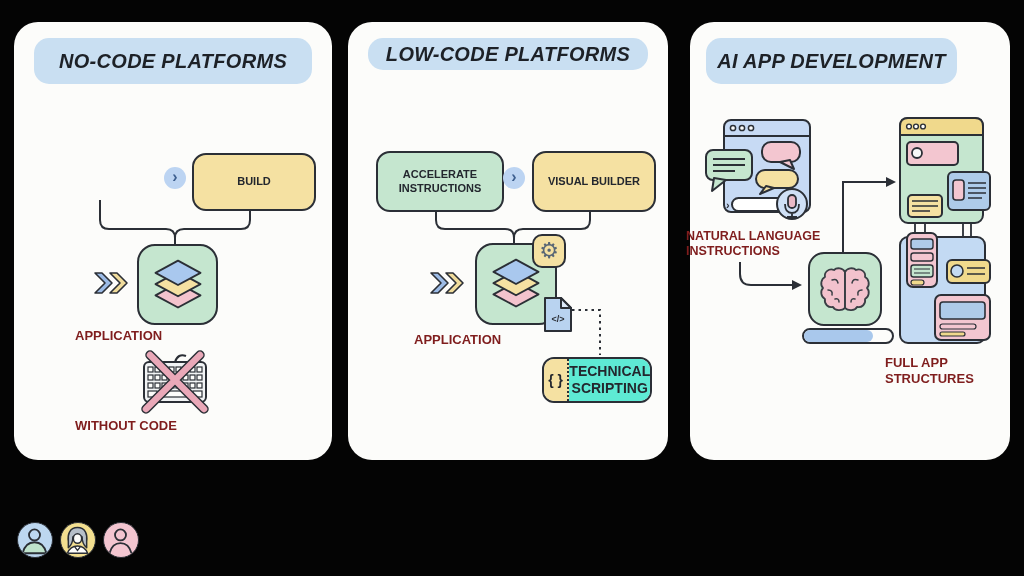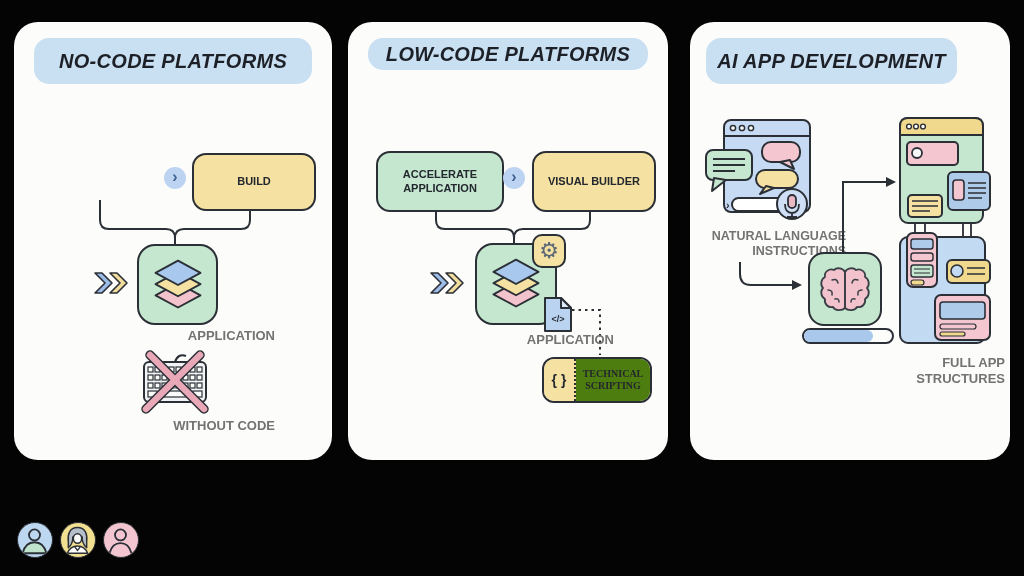--- a/index.html
+++ b/index.html
@@ -9,29 +9,29 @@
   .card-header{position:absolute;display:flex;align-items:center;justify-content:center;
     background:#c9dff2;border-radius:15px;font-size:20px;font-weight:700;letter-spacing:.3px;color:#1d2127;font-style:italic;}
   .stepbox{position:absolute;display:flex;align-items:center;justify-content:center;text-align:center;
     border:2px solid #2b2f36;border-radius:14px;font-size:11px;font-weight:700;line-height:1.25;padding:2px;}
   .green{background:#c5e6cf;} .yellow{background:#f5e1a2;}
   .arrow-circle{position:absolute;width:22px;height:22px;border-radius:50%;background:#bcd4f2;
     display:flex;align-items:center;justify-content:center;font-size:16px;font-weight:700;color:#3d5f8f;padding-bottom:2px;box-sizing:border-box;}
   .overlay{position:absolute;left:0;top:0;pointer-events:none;}
   .app-square{position:absolute;background:#c5e6cf;border:2px solid #2b2f36;border-radius:18px;
     display:flex;align-items:center;justify-content:center;}
-  .lbl{position:absolute;text-align:right;font-weight:700;color:#737373;font-size:13px;line-height:1.2;}
+  .lbl{position:absolute;text-align:left;font-weight:700;color:#7f1d1d;font-size:13px;line-height:1.2;}
   .badge{position:absolute;display:flex;align-items:center;justify-content:center;
     border:2px solid #2b2f36;box-sizing:border-box;}
   .gear-badge{border-radius:10px;background:#f5e1a2;font-size:22px;color:#586675;line-height:1;}
   .split-box{position:absolute;display:flex;border:2px solid #2b2f36;border-radius:12px;overflow:hidden;}
   .split-left{display:flex;align-items:center;justify-content:center;background:#f5e1a2;
     font-size:14px;font-weight:700;border-right:2px dotted #2b2f36;}
-  .split-right{display:flex;align-items:center;justify-content:center;background:#4d7c0f;
-    font-size:10px;font-weight:700;text-align:center;line-height:1.25;flex:1;font-family:Liberation Serif, serif;}
+  .split-right{display:flex;align-items:center;justify-content:center;background:#5eead4;
+    font-size:14px;font-weight:700;text-align:center;line-height:1.25;flex:1;}
   .progress{position:absolute;background:#fdfdfb;border:2px solid #2b2f36;border-radius:9px;box-sizing:border-box;}
   .progress-fill{height:100%;background:#a9c8ec;border-radius:6px;}
   .avatars{position:absolute;left:17px;top:522px;display:flex;gap:7px;}
   .avatar{width:36px;height:36px;border-radius:50%;border:1.5px solid #2b2f36;overflow:hidden;box-sizing:border-box;}
   svg text{font-family:"Liberation Sans",sans-serif;}
 </style>
 </head>
 <body>
 
 <div class="stage">
@@ -100,21 +100,21 @@
 
   <div class="card" style="left:348px;width:320px;">
     <svg class="overlay" width="320" height="438">
       <path d="M88,180 V198 Q88,207 97,207 H157 Q166,207 166,216 V221" fill="none" stroke="#2b2f36" stroke-width="2"></path>
       <path d="M242,180 V198 Q242,207 233,207 H175 Q166,207 166,216" fill="none" stroke="#2b2f36" stroke-width="2"></path>
       <path d="M203,244 V276" fill="none" stroke="#2b2f36" stroke-width="2"></path>
       <path d="M224,288 H252 V333" fill="none" stroke="#2b2f36" stroke-width="2" stroke-dasharray="2.5,4"></path>
     </svg>
     <div class="card-header" style="left:20px;top:16px;width:280px;height:32px;">LOW-CODE PLATFORMS</div>
     <div class="stepbox green" style="left:28px;top:129px;width:120px;height:53px;">
-      <span>ACCELERATE APPLICATION</span>
+      <span>ACCELERATE INSTRUCTIONS</span>
     </div>
     <div class="arrow-circle" style="left:155px;top:145px;">›</div>
     <div class="stepbox yellow" style="left:184px;top:129px;width:116px;height:53px;">
       <span>VISUAL BUILDER</span>
     </div>
     <svg class="overlay" style="left:80px;top:248px;" width="42" height="28">
       <path d="M3,3 L10,3 L20,13 L10,23 L3,23 L13,13 Z" fill="#9cbbe6" stroke="#2b2f36" stroke-width="1.6" stroke-linejoin="round"></path>
       <path d="M18,3 L25,3 L35,13 L25,23 L18,23 L28,13 Z" fill="#f0dc9c" stroke="#2b2f36" stroke-width="1.6" stroke-linejoin="round"></path>
     </svg>
     <div class="app-square" style="left:127px;top:221px;width:78px;height:78px;">

